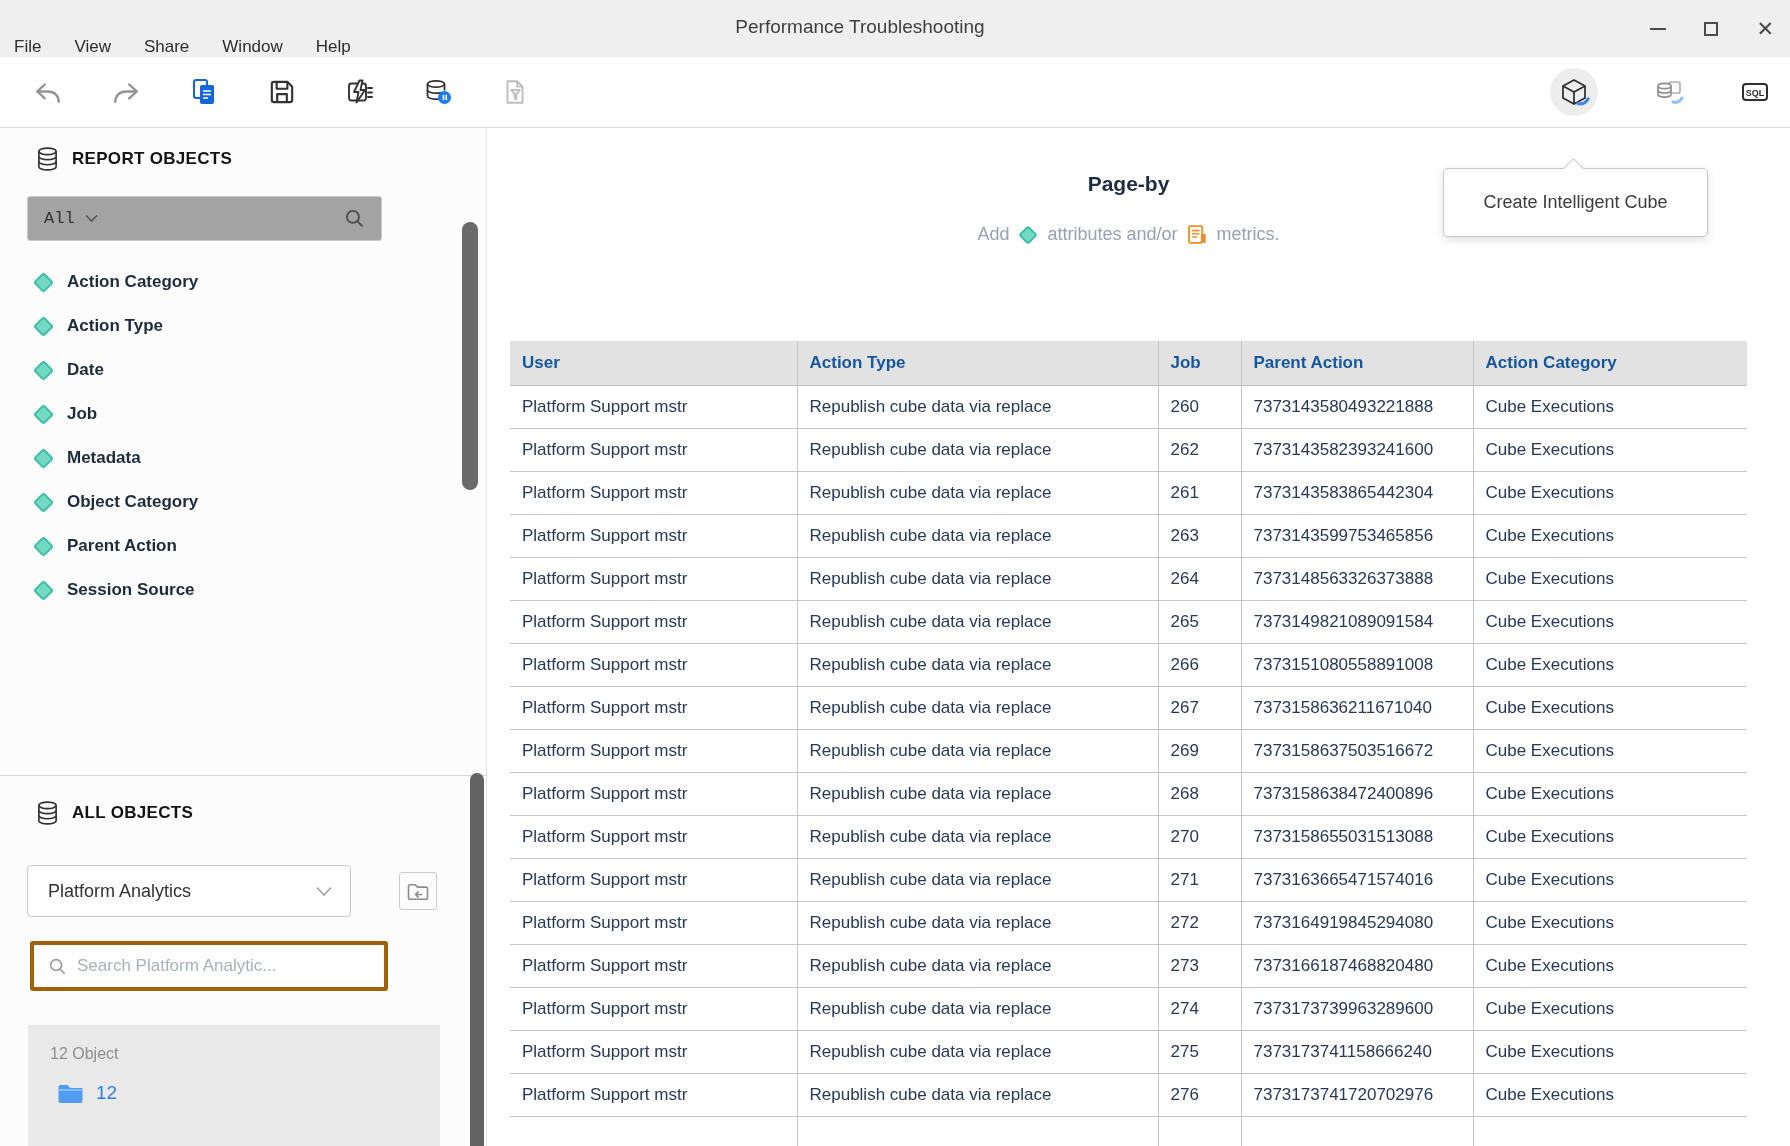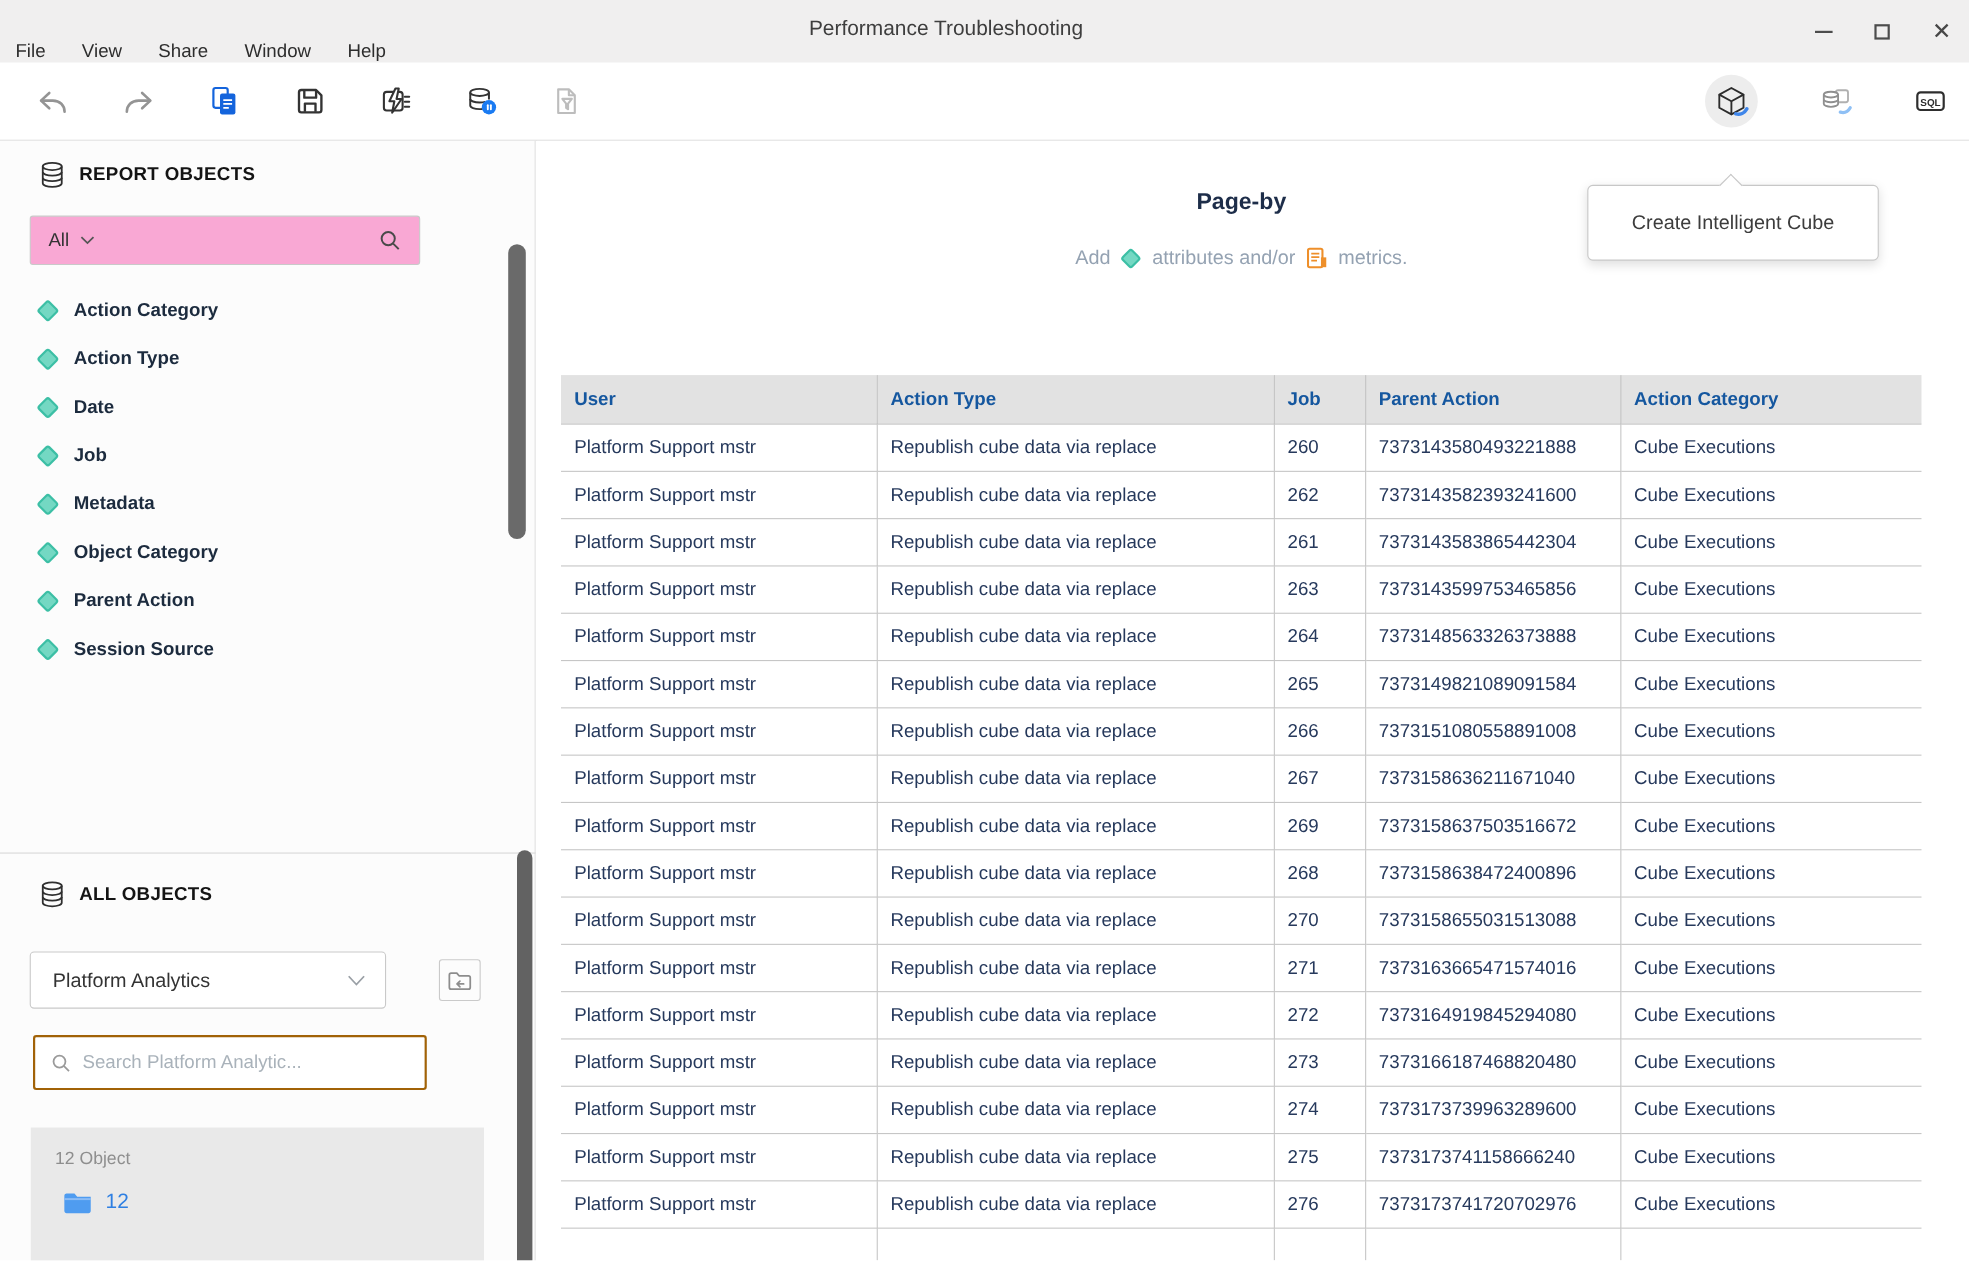--- a/index.html
+++ b/index.html
@@ -45,22 +45,22 @@
   
   .sidebar { position:absolute; left:0; top:128px; width:487px; height:1018px;
              background:#fcfcfc; border-right:1px solid #e2e2e2; }
   .sec-header { position:absolute; left:36px; display:flex; align-items:center;
                 gap:13px; font-size:17px; font-weight:bold; color:#141414;
                 letter-spacing:.3px; }
   .sec-header.report { top:18px; }
   .sec-header.allobj { top:672px; }
 
   .filter-box { position:absolute; left:27px; top:68px; width:355px; height:45px;
-                background:#f9a8d4; border:1px solid #c9c9c9; border-radius:3px;
-                display:flex; align-items:center; padding:0 16px; }
+                background:#a3a3a3; border:1px solid #c9c9c9; border-radius:3px;
+                display:flex; align-items:center; padding:0 16px;font-family:Liberation Mono, monospace; }
   .filter-value { font-size:17px; color:#333; margin-right:10px; }
   .filter-box .spacer { flex:1; }
 
   .attr-list { position:absolute; left:0; top:132px; width:460px; }
   .attr-item { height:44px; display:flex; align-items:center; padding-left:36px;
                gap:16px; }
   .attr-label { font-size:17px; font-weight:bold; color:#1c2b3e; }
   .diamond { width:15px; height:15px; background:var(--teal); flex:0 0 auto;
              border:2px solid var(--tealBorder); border-radius:3px;
              transform:rotate(45deg); display:inline-block; }
@@ -75,21 +75,21 @@
 
   .proj-select { position:absolute; left:27px; top:737px; width:324px; height:52px;
              background:#fff; border:1px solid #c9c9c9; border-radius:4px;
              display:flex; align-items:center; padding:0 18px 0 20px; }
   .proj-value { font-size:18px; color:#333; flex:1; }
   .folder-up-btn { position:absolute; left:399px; top:744px; width:38px; height:38px;
              background:#fcfcfc; border:1px solid #cacaca; border-radius:3px;
              display:flex; align-items:center; justify-content:center; }
 
   .search-box { position:absolute; left:30px; top:813px; width:358px; height:50px;
-             background:#fff; border:2px solid #a16207; border-radius:3px;
+             background:#fff; border:4px solid #a16207; border-radius:3px;
              display:flex; align-items:center; padding:0 14px; gap:10px; }
   .search-box input { border:none; outline:none; flex:1; font-size:17px;
              color:#555; background:transparent;
              font-family:"Liberation Sans", sans-serif; }
   .search-box input::placeholder { color:#a9b2ba; }
 
   .objects-panel { position:absolute; left:28px; top:897px; width:412px;
              height:121px; background:#e9e9e9; }
   .obj-count { position:absolute; left:22px; top:20px; font-size:16px; color:#8e8e8e; }
   .obj-folder-row { position:absolute; left:28px; top:56px; display:flex;

